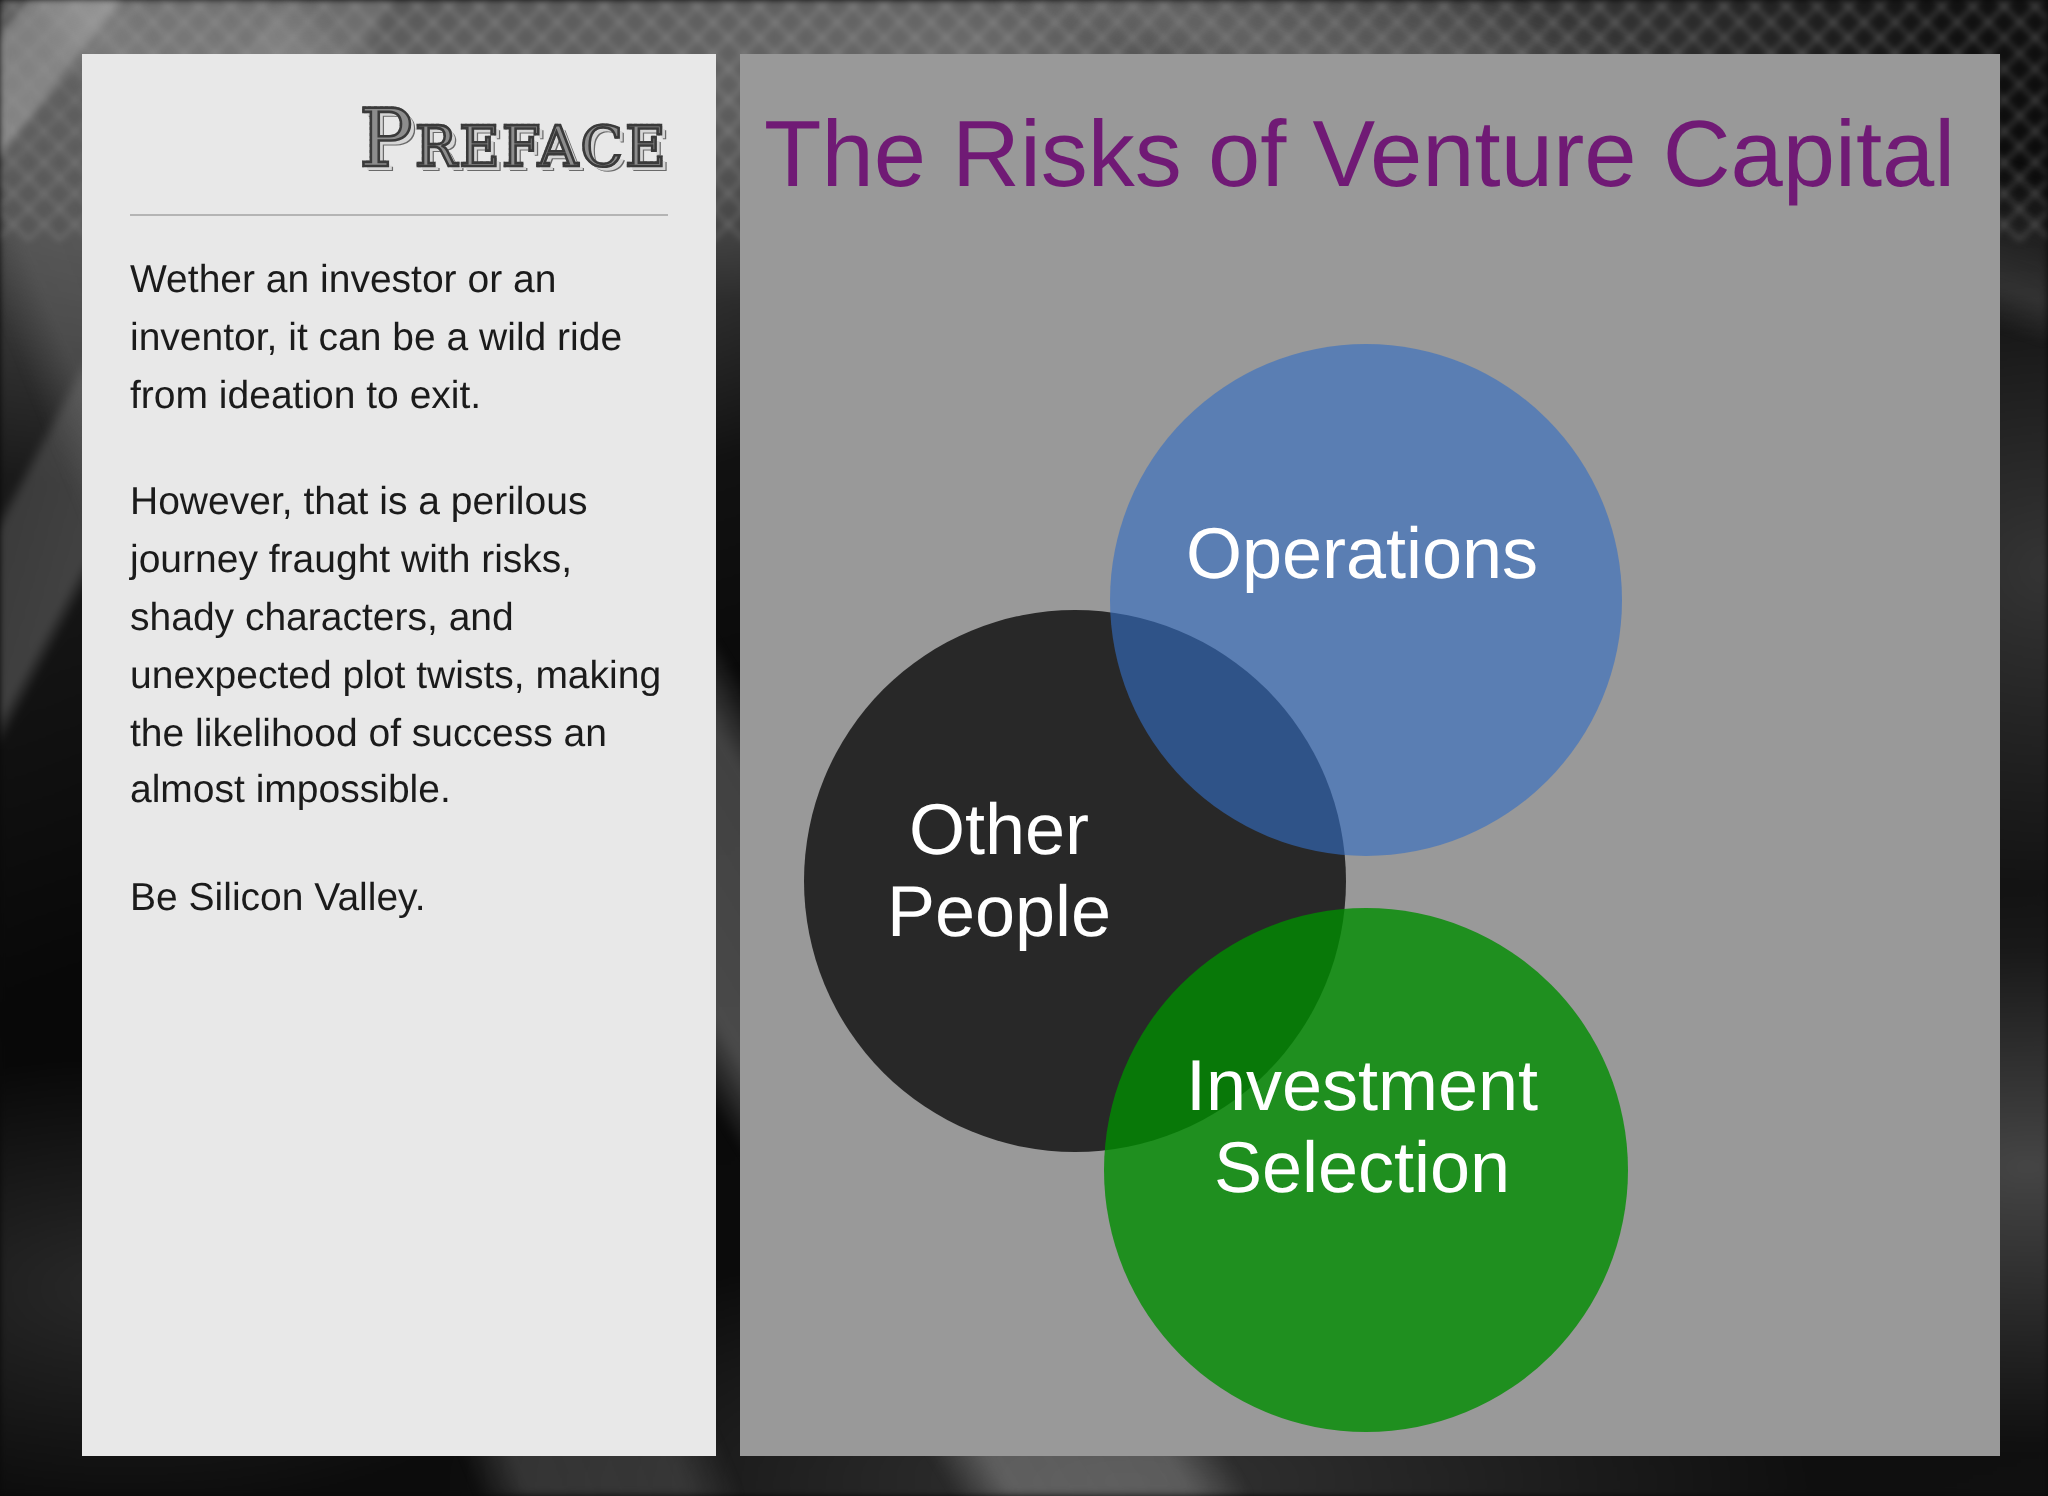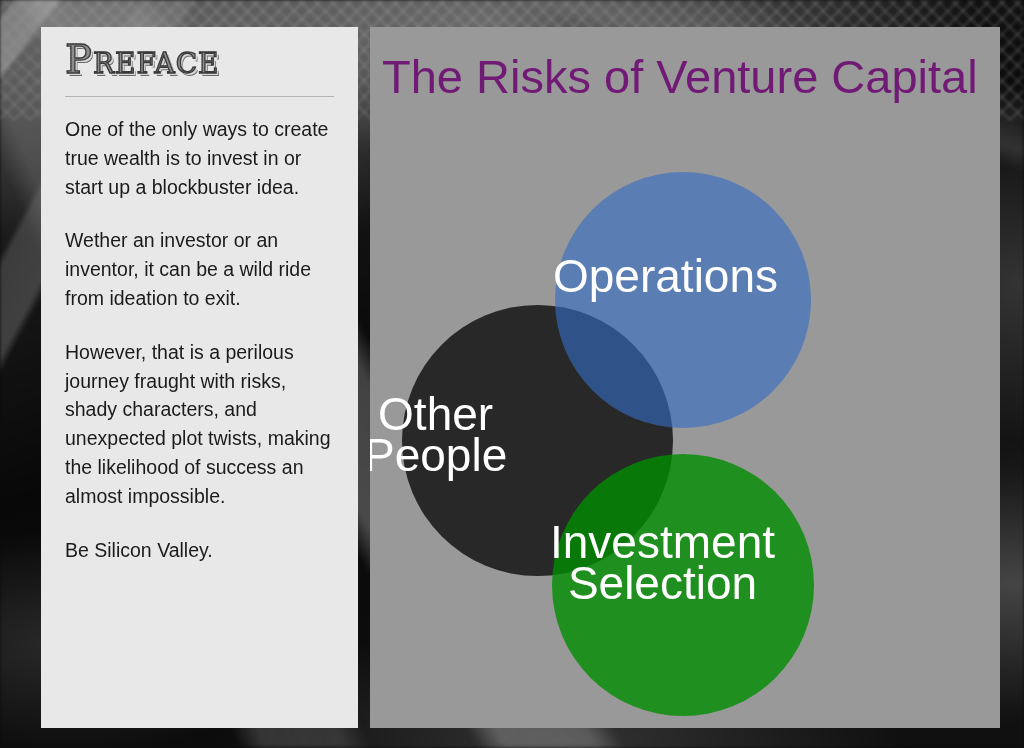--- a/index.html
+++ b/index.html
@@ -74,22 +74,22 @@
     left: 41px;
     top: 27px;
     width: 317px;
     height: 701px;
     background: #e8e8e8;
     box-sizing: border-box;
     padding: 0 24px;
   }
   #preface-title {
     margin: 0;
-    padding-top: 11px;
-    text-align: left;
+    padding-top: 22px;
+    text-align: right;
     font-size: 40px;
     line-height: 1.05;
     letter-spacing: 1px;
     font-weight: 400;
     font-variant: small-caps;
     font-family: "DejaVu Serif", serif;
     color: #8d8d8d;
     -webkit-text-stroke: 1.3px #3a3a3a;
     text-shadow:
       2px 2px 0 #d6d6d6,
@@ -133,24 +133,24 @@
     white-space: nowrap;
   }
 
   
   #venn { position: absolute; left: 0; top: 0; width: 630px; height: 701px; }
   .venn-circle {
     position: absolute;
     border-radius: 50%;
     display: flex;
     align-items: center;
-    justify-content: flex-start;
+    justify-content: center;
     text-align: center;
     color: #ffffff;
-    font-size: 46px;
+    font-size: 36px;
     line-height: 41px;
     font-weight: 400;
     box-sizing: border-box;
   }
   #circle-people {
     left: 32px; top: 278px; width: 271px; height: 271px;
     background: rgba(35,35,35,0.96);
     z-index: 1;
   }
   #circle-market {
@@ -178,21 +178,20 @@
 
 <div id="slide">
 
   <div id="bg"></div>
   <div id="bg-beams"></div>
 
   <div id="preface-panel">
     <h1 id="preface-title">Preface</h1>
     <div id="preface-divider"></div>
     <div id="preface-body">
-      <p>One of the only ways to create true wealth is to invest in or start up a blockbuster idea.</p>
       <p>Wether an investor or an inventor, it can be a wild ride from ideation to exit.</p>
       <p>However, that is a perilous journey fraught with risks, shady characters, and unexpected plot twists, making the likelihood of success an almost impossible.</p>
       <p>Be Silicon Valley.</p>
     </div>
   </div>
 
   <div id="content-panel">
     <h2 id="content-title">The Risks of Venture Capital</h2>
 
     <div id="venn">

